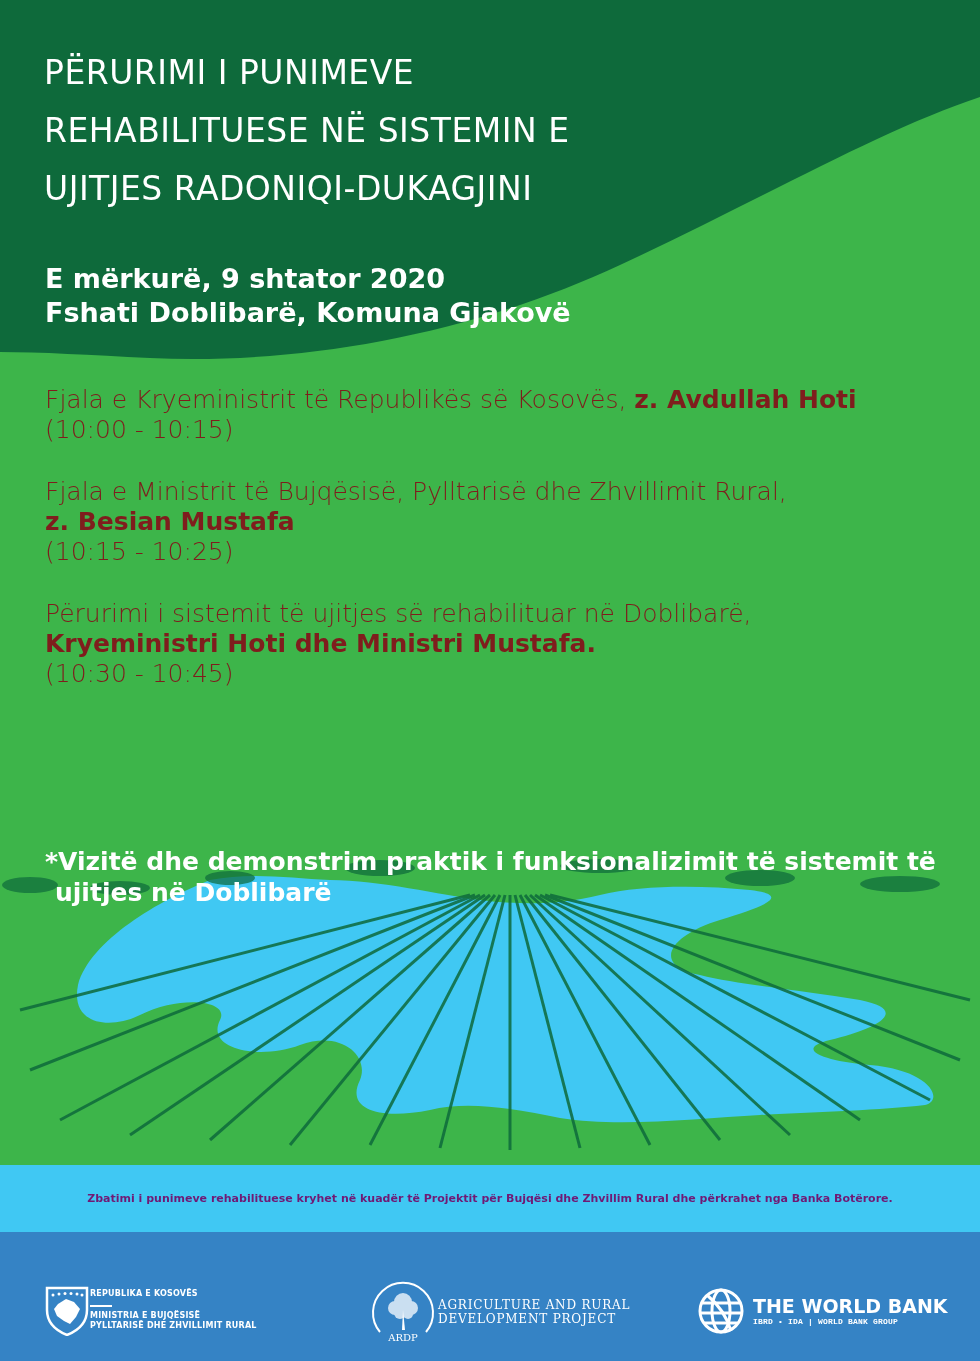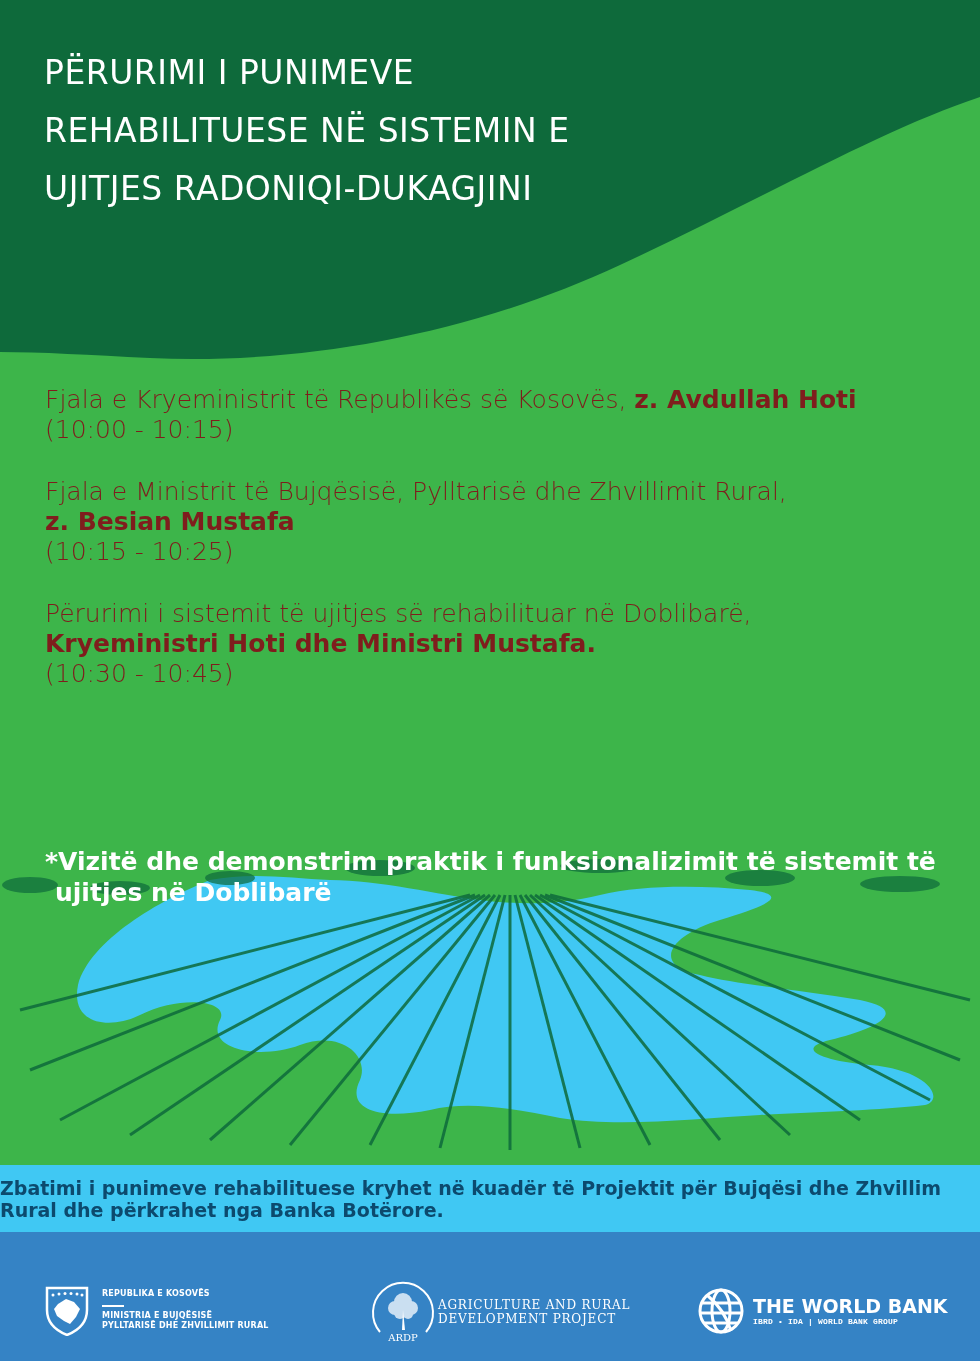--- a/index.html
+++ b/index.html
@@ -9,25 +9,25 @@
   .title { position:absolute; left:44px; top:44px; width:920px; color:#fff; font-family:"DejaVu Sans", sans-serif; font-size:33px; line-height:58px; font-weight:500; letter-spacing:0.5px; margin:0; }
   .title div { white-space:nowrap; }
   .event-info { position:absolute; left:45px; top:262px; color:#fff; font-family:"DejaVu Sans", sans-serif; font-weight:bold; font-size:27px; line-height:34px; }
   .program { position:absolute; left:45px; top:385px; width:910px; color:#7f1d1d; font-family:"DejaVu Sans", sans-serif; font-size:25px; line-height:30px; font-weight:300; }
   .item { margin-bottom:32px; }
   .item .speaker { font-weight:bold; }
   .item .time { display:block; }
   .note { position:absolute; left:45px; top:846px; width:910px; color:#fff; font-family:"DejaVu Sans", sans-serif; font-weight:bold; font-size:25px; line-height:31px; }
   .note .l2 { padding-left:10px; display:block; }
   .funding-band { position:absolute; left:0; top:1165px; width:980px; height:67px; background:#40c8f3; display:flex; align-items:center; justify-content:center; }
-  .funding-text { color:#0c4a6e; font-family:"DejaVu Sans", sans-serif; font-size:19px; font-weight:bold; }
+  .funding-text { color:#701a75; font-family:"DejaVu Sans", sans-serif; font-size:11px; font-weight:bold; }
   .footer { position:absolute; left:0; top:1232px; width:980px; height:129px; background:#3583c5; }
   .logo { position:absolute; display:flex; align-items:center; color:#fff; }
   .logo-kosovo { left:44px; top:1284px; }
-  .kos-text { margin-left:12px; font-family:"DejaVu Sans", sans-serif; font-size:8px; font-weight:bold; line-height:10px; letter-spacing:0.2px; }
+  .kos-text { margin-left:0; font-family:"DejaVu Sans", sans-serif; font-size:8px; font-weight:bold; line-height:10px; letter-spacing:0.2px; }
   .kos-text .rule { width:22px; height:2px; background:#fff; margin:6px 0 4px 0; }
   .logo-ardp { left:368px; top:1280px; }
   .ardp-text { font-family:"DejaVu Serif", serif; font-size:12px; line-height:14px; letter-spacing:0.8px; }
   .logo-wb { left:697px; top:1287px;justify-content:space-between; }
   .wb-text { margin-left:8px; }
   .wb-title { font-family:"DejaVu Sans", sans-serif; font-weight:bold; font-size:19px; line-height:22px; }
   .wb-sub { font-family:Liberation Mono, monospace; font-weight:bold; font-size:8px; line-height:10px; letter-spacing:0.2px; }
 </style>
 </head>
 <body>
@@ -71,20 +71,24 @@
       <ellipse cx="900" cy="884" rx="40" ry="8"></ellipse>
     </g>
   </svg>
 
   <h1 class="title">
     <div>PËRURIMI I PUNIMEVE</div>
     <div>REHABILITUESE NË SISTEMIN E</div>
     <div>UJITJES RADONIQI-DUKAGJINI</div>
   </h1>
 
+  <div class="event-info">
+    <div>E mërkurë, 9 shtator 2020</div>
+    <div>Fshati Doblibarë, Komuna Gjakovë</div>
+  </div>
 
   <div class="program">
     <div class="item">
       <span>Fjala e Kryeministrit të Republikës së Kosovës, </span><span class="speaker">z. Avdullah Hoti</span>
       <span class="time">(10:00 - 10:15)</span>
     </div>
     <div class="item">
       <span>Fjala e Ministrit të Bujqësisë, Pylltarisë dhe Zhvillimit Rural,</span><br>
       <span class="speaker">z. Besian Mustafa</span>
       <span class="time">(10:15 - 10:25)</span>

